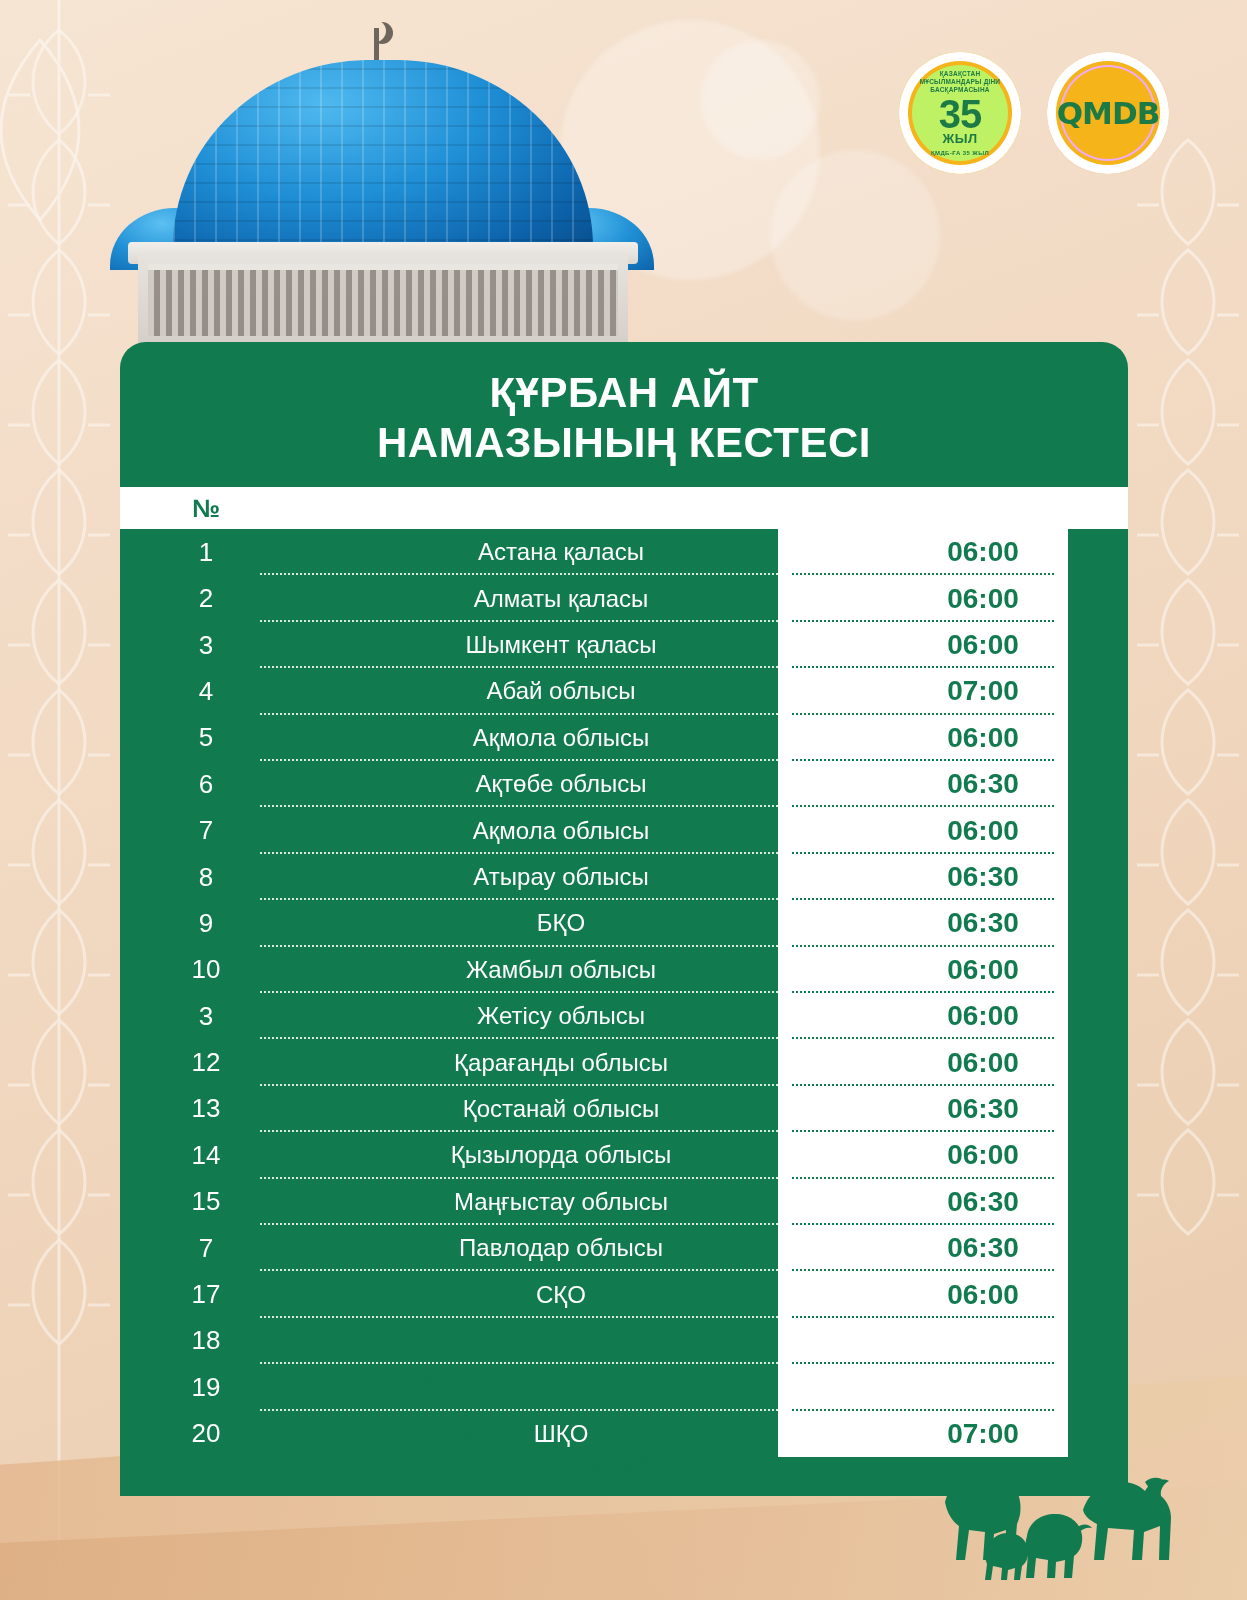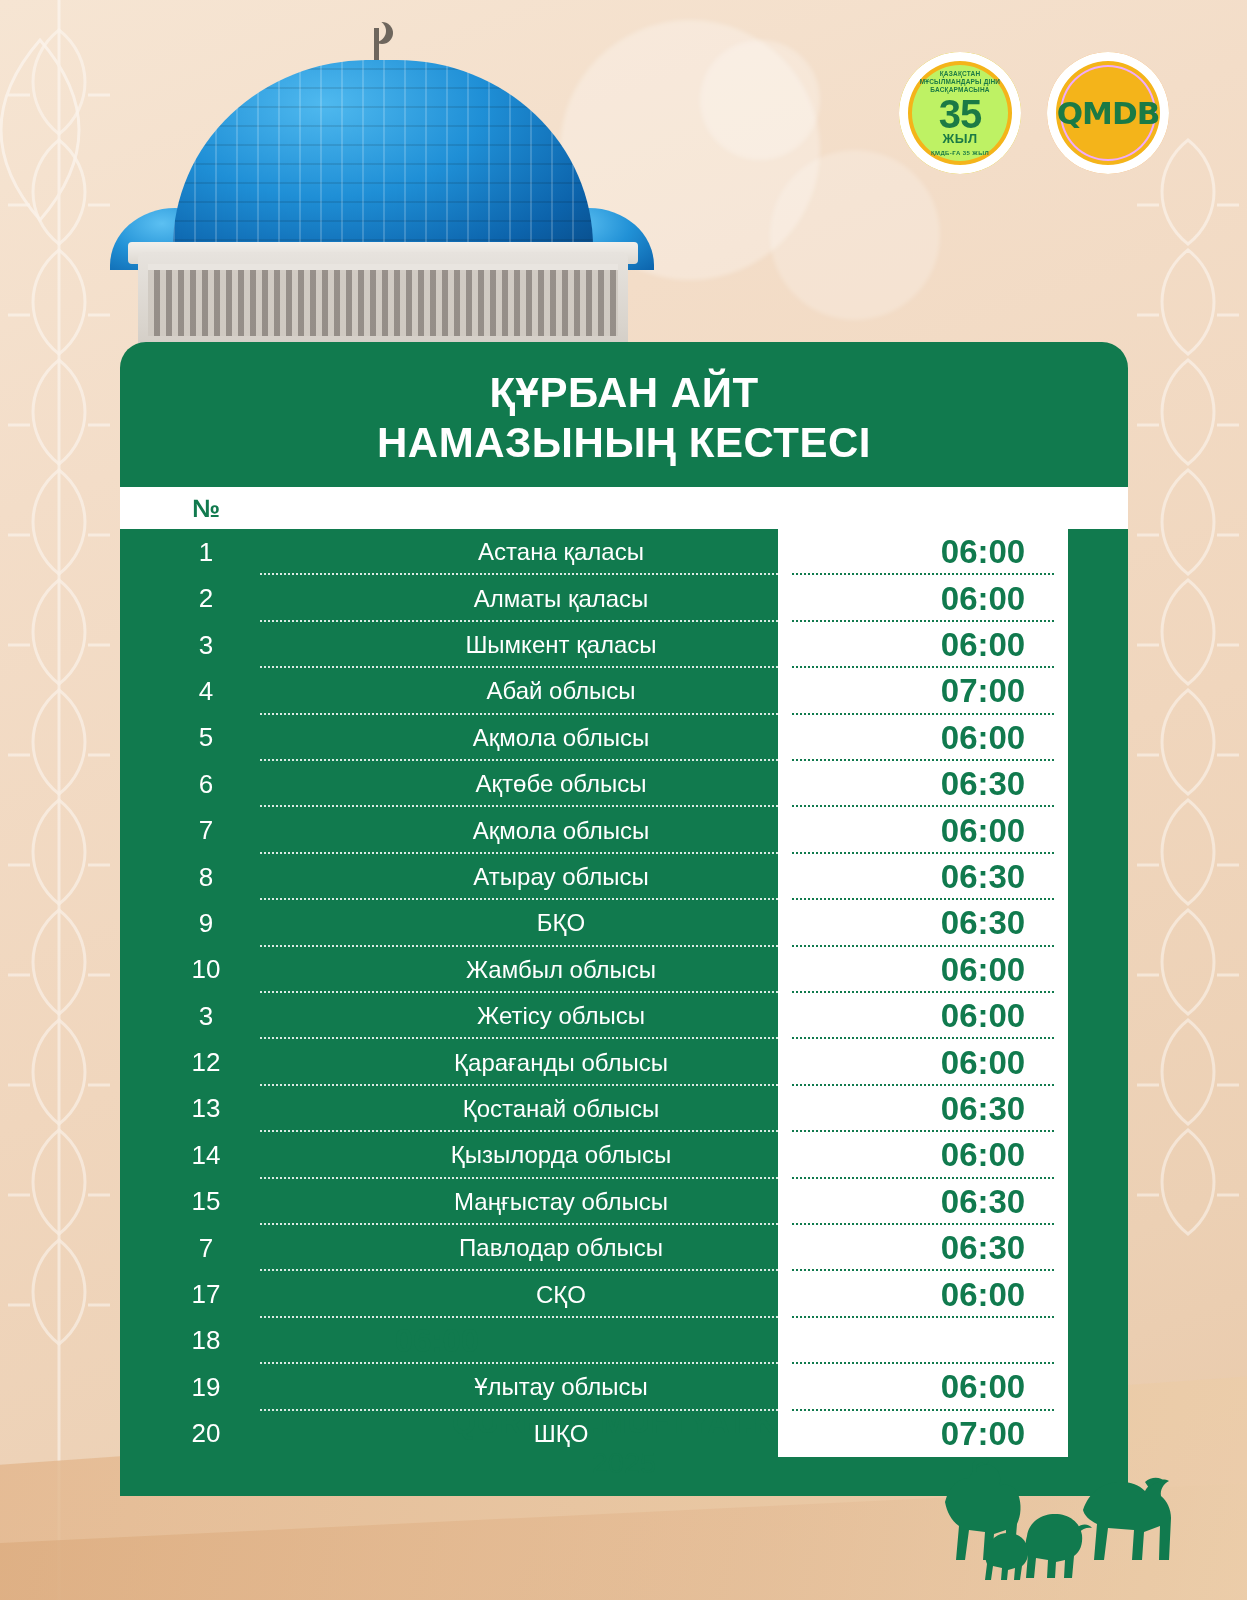--- a/index.html
+++ b/index.html
@@ -292,21 +292,21 @@
     color: #ffffff;
     font-size: 24px;
     position: relative;
     z-index: 2;
     padding-right: 8px;
   }
   .row .time-cell {
     width: 290px;
     text-align: center;
     color: #117a4e;
-    font-size: 33px;
+    font-size: 28px;
     font-weight: bold;
     position: relative;
     z-index: 2;
   }
   .time-bg {
     position: absolute;
     left: 658px;
     top: 0;
     width: 290px;
     bottom: 0;
@@ -590,21 +590,20 @@
       <div class="row">
         <div class="time-bg"></div>
         <div class="num">18</div>
         <div class="time-cell">06:00</div>
         <div class="dots-left"></div>
         <div class="dots-right"></div>
       </div>
       <div class="row">
         <div class="time-bg"></div>
         <div class="num">19</div>
-        <div class="region">Ұлытау облысы</div>
         <div class="time-cell">06:00</div>
         <div class="dots-left"></div>
         <div class="dots-right"></div>
       </div>
       <div class="row last">
         <div class="time-bg"></div>
         <div class="num">20</div>
         <div class="region">ШҚО</div>
         <div class="time-cell">07:00</div>
       </div>

